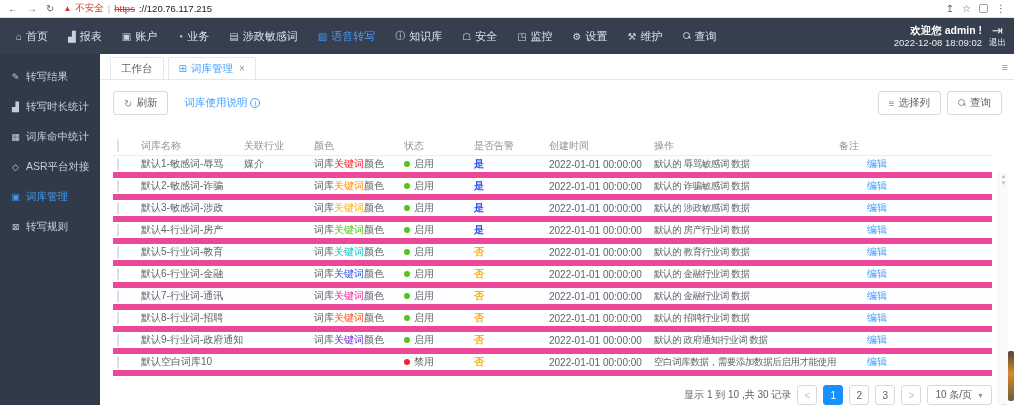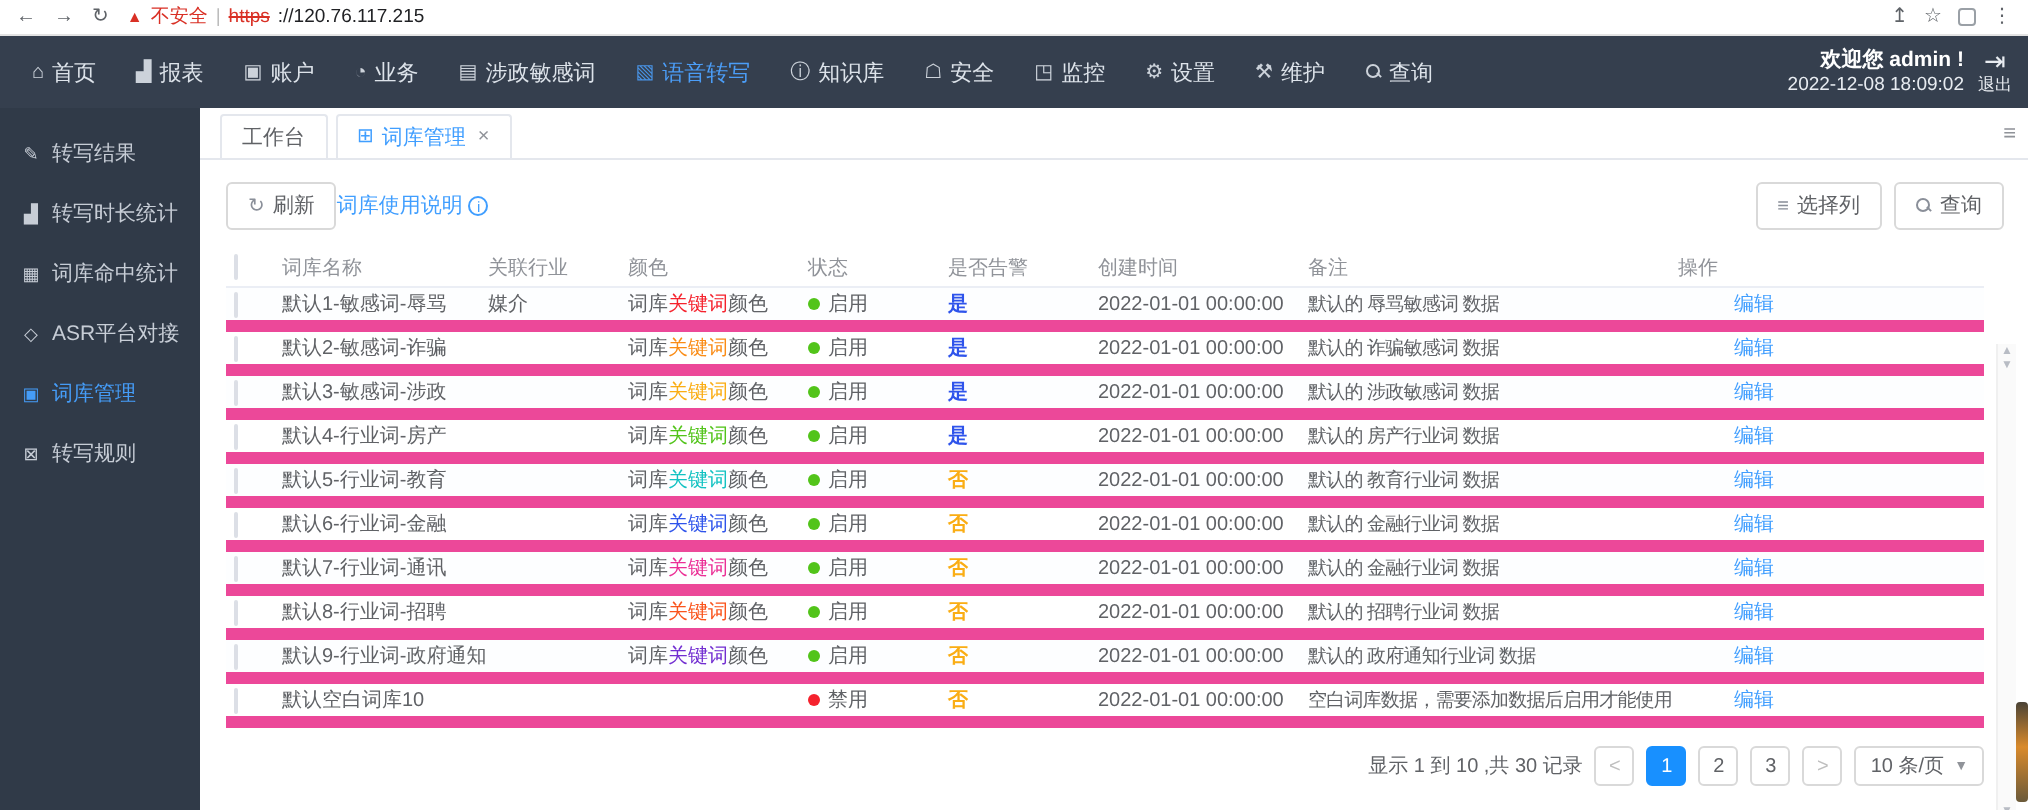--- a/index.html
+++ b/index.html
@@ -53,33 +53,33 @@
   .tab .t-ico { font-size:10px; }
   .tab .t-close { font-size:10px; color:#909399; margin-left:2px; }
   .tabbar-menu { margin-left:auto; margin-right:6px; align-self:center; color:#909399;
     font-size:11px; cursor:pointer; }
 
   
   .toolbar { display:flex; align-items:center; padding:11px 12px 7px 13px; }
   .btn { display:inline-flex; align-items:center; gap:4px; border:1px solid #d9d9d9;
     border-radius:3px; background:#fff; color:#606266; font-size:10.5px; padding:4px 10px; cursor:pointer; }
   .btn .b-glyph { font-size:10px; color:#8a8f99; }
-  .help-link { color:#409eff; font-size:10.5px; margin-left:0; display:inline-flex;
+  .help-link { color:#409eff; font-size:10.5px; margin-left:16px; display:inline-flex;
     align-items:center; gap:3px; cursor:pointer; }
   .info-circle { width:10px; height:10px; border:1px solid #409eff; border-radius:50%;
     font-size:7.5px; display:inline-flex; align-items:center; justify-content:center; }
   .toolbar-right { margin-left:auto; display:flex; gap:6px; }
   .mag { position:relative; width:8px; height:8px; display:inline-block; }
   .mag::before { content:""; position:absolute; left:0; top:0; width:5px; height:5px;
     border:1px solid currentColor; border-radius:50%; }
   .mag::after { content:""; position:absolute; left:5px; top:5px; width:3px; height:1px;
     background:currentColor; transform:rotate(45deg); }
 
   
-  .table-wrap { margin:2px 22px 0 13px; font-size:10px; }
+  .table-wrap { margin:14px 22px 0 13px; font-size:10px; }
   .grid-row { display:grid; grid-template-columns:28px 103px 70px 90px 70px 75px 105px 185px 1fr;
     align-items:center; }
   .thead { color:#909399; height:20px; border-bottom:1px solid #ebeef5; }
   .trow { height:22px; border-bottom:6px solid #ec4899; color:#606266; white-space:nowrap; }
   .trow:nth-child(odd) { background:#fdfeff; }
   .cb { width:11px; height:11px; border:1px solid #dcdfe6; border-radius:2px; background:#fff;
     margin-left:4px; cursor:pointer; }
   .kw { font-weight:normal; }
   .dot { display:inline-block; width:6px; height:6px; border-radius:50%; margin-right:4px; vertical-align:middle; }
   .alert-yes { color:#2f54eb; font-weight:bold; }
@@ -261,22 +261,22 @@
 
     <div class="table-wrap">
       <div class="grid-row thead" id="thead">
         <div><span class="cb"></span></div>
       <div>词库名称</div>
           <div>关联行业</div>
           <div>颜色</div>
           <div>状态</div>
           <div>是否告警</div>
           <div>创建时间</div>
+          <div>操作</div>
           <div>备注</div>
-          <div>操作</div>
         </div>
       <div id="tbody">
           <div class="grid-row trow">
             <div><span class="cb"></span></div>
             <div>默认1-敏感词-辱骂</div>
             <div>媒介</div>
             <div><span>词库</span><span class="kw" style="color: rgb(245, 34, 45);">关键词</span><span>颜色</span></div>
             <div><span class="dot" style="background: rgb(82, 196, 26);"></span><span>启用</span></div>
             <div class="alert-yes">是</div>
             <div>2022-01-01 00:00:00</div>

